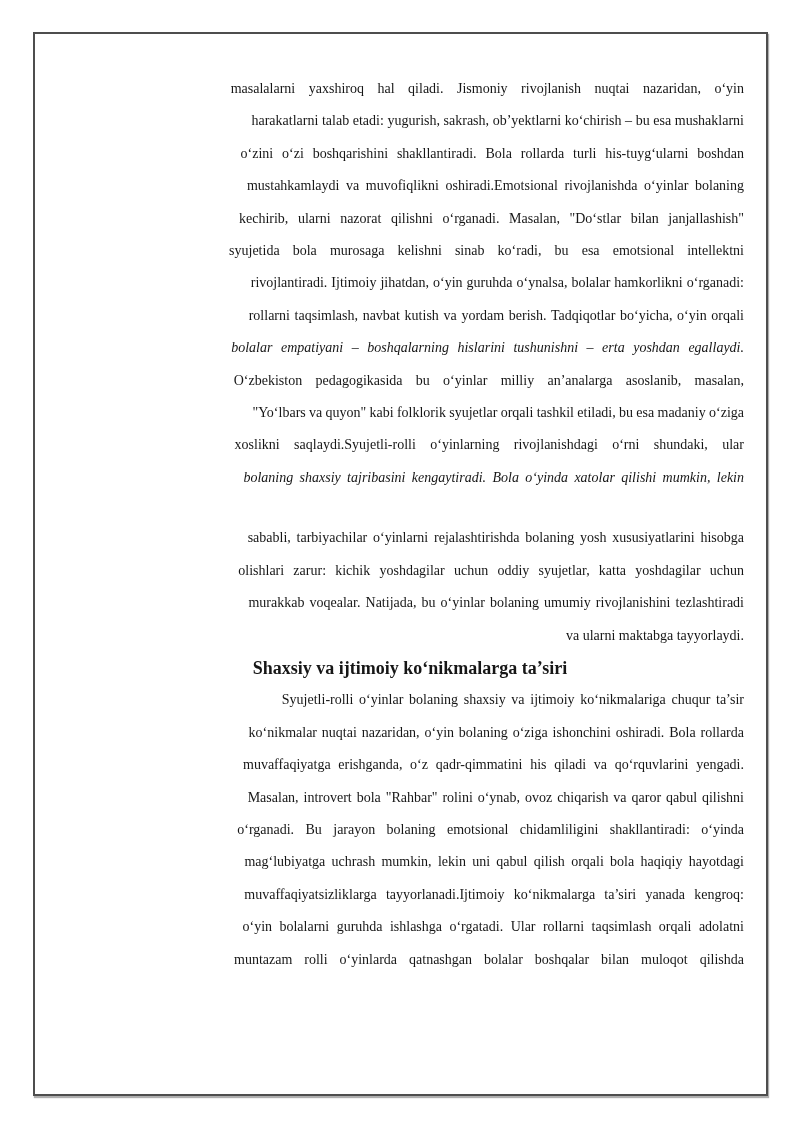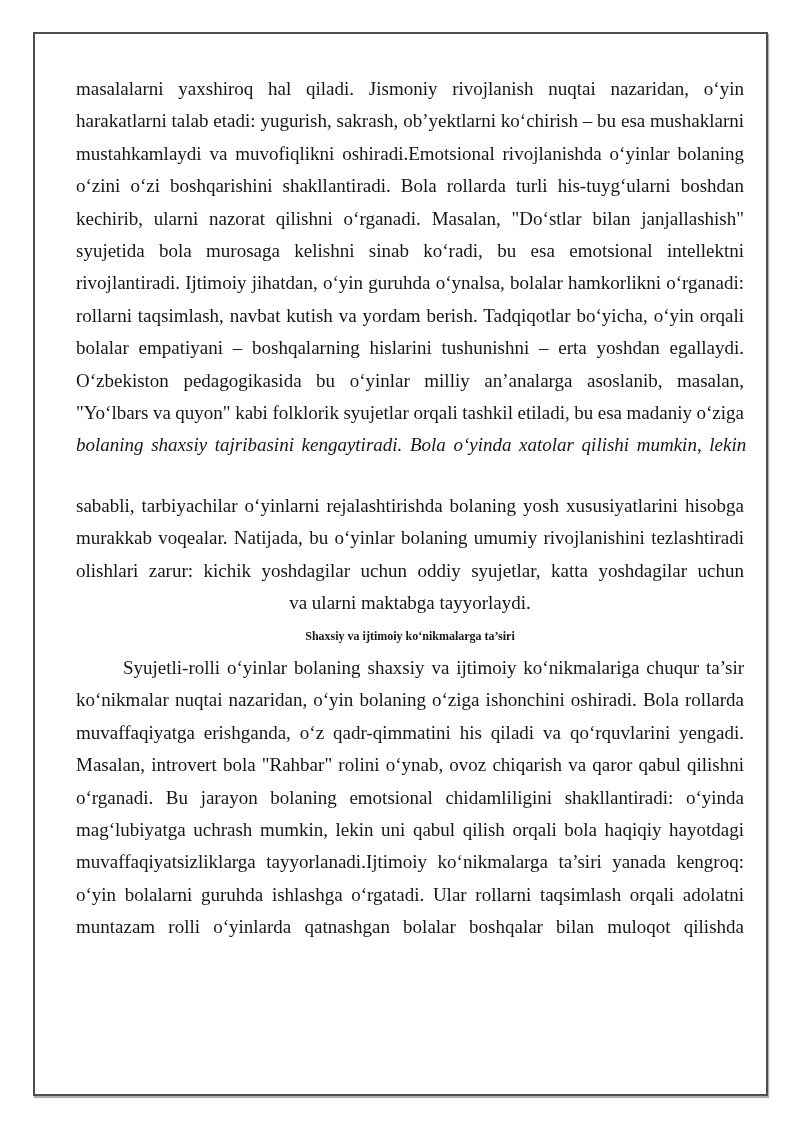--- a/index.html
+++ b/index.html
@@ -17,55 +17,56 @@
     box-shadow: 1px 2px 1px rgba(110,110,110,0.55);
     background: #ffffff;
   }
   .content {
     position: absolute;
     left: 0; top: 0; right: 0;
     padding: 39px 22px 0 41px;
     color: #161616;
   }
   .line {
-    font-size: 19px;
+    font-size: 14px;
     line-height: 32.4px;
     white-space: nowrap;
-    text-align: center;
+    text-align: right;
   }
   .line.indent-first { padding-left: 47px; }
   .heading {
-    font-size: 12px;
+    font-size: 18px;
     line-height: 32.4px;
     font-weight: bold;
     text-align: center;
     white-space: nowrap;
   }
 </style>
 </head>
 <body>
 
 <div class="page-frame">
   <div class="content">
     <div class="paragraph">
         <div class="line" style="word-spacing: 10.02px;"><span class="line-text">masalalarni yaxshiroq hal qiladi. Jismoniy rivojlanish nuqtai nazaridan, oʻyin</span></div>
         <div class="line" style="word-spacing: 0.11px;"><span class="line-text">harakatlarni talab etadi: yugurish, sakrash, ob’yektlarni koʻchirish – bu esa mushaklarni</span></div>
+        <div class="line" style="word-spacing: 5.34px;"><span class="line-text">oʻzini oʻzi boshqarishini shakllantiradi. Bola rollarda turli his-tuygʻularni boshdan</span></div>
         <div class="line" style="word-spacing: 3.07px;"><span class="line-text">mustahkamlaydi va muvofiqlikni oshiradi.Emotsional rivojlanishda oʻyinlar bolaning</span></div>
-        <div class="line" style="word-spacing: 5.34px;"><span class="line-text">oʻzini oʻzi boshqarishini shakllantiradi. Bola rollarda turli his-tuygʻularni boshdan</span></div>
         <div class="line" style="word-spacing: 6.09px;"><span class="line-text">kechirib, ularni nazorat qilishni oʻrganadi. Masalan, "Doʻstlar bilan janjallashish"</span></div>
         <div class="line" style="word-spacing: 9.61px;"><span class="line-text">syujetida bola murosaga kelishni sinab koʻradi, bu esa emotsional intellektni</span></div>
         <div class="line" style="word-spacing: 0.5px;"><span class="line-text">rivojlantiradi. Ijtimoiy jihatdan, oʻyin guruhda oʻynalsa, bolalar hamkorlikni oʻrganadi:</span></div>
         <div class="line" style="word-spacing: 1.17px;"><span class="line-text">rollarni taqsimlash, navbat kutish va yordam berish. Tadqiqotlar boʻyicha, oʻyin orqali</span></div>
-        <div class="line" style="word-spacing: 5.04px;"><span class="line-text">bolalar empatiyani – boshqalarning hislarini tushunishni – erta yoshdan egallaydi.</span></div>
+        <div class="line" style="word-spacing: 5.04px; font-style: italic;"><span class="line-text">bolalar empatiyani – boshqalarning hislarini tushunishni – erta yoshdan egallaydi.</span></div>
         <div class="line" style="word-spacing: 9.78px;"><span class="line-text">Oʻzbekiston pedagogikasida bu oʻyinlar milliy an’analarga asoslanib, masalan,</span></div>
         <div class="line" style="word-spacing: -0.21px;"><span class="line-text">"Yoʻlbars va quyon" kabi folklorik syujetlar orqali tashkil etiladi, bu esa madaniy oʻziga</span></div>
+        <div class="line" style="word-spacing: 10.89px;"><span class="line-text">xoslikni saqlaydi.Syujetli-rolli oʻyinlarning rivojlanishdagi oʻrni shundaki, ular</span></div>
         <div class="line" style="word-spacing: 2.87px; font-style: italic;"><span class="line-text">bolaning shaxsiy tajribasini kengaytiradi. Bola oʻyinda xatolar qilishi mumkin, lekin</span></div>
         <div class="line" style="word-spacing: 2.26px; margin-top: 28px;"><span class="line-text">sababli, tarbiyachilar oʻyinlarni rejalashtirishda bolaning yosh xususiyatlarini hisobga</span></div>
+        <div class="line" style="word-spacing: 5.71px;"><span class="line-text">olishlari zarur: kichik yoshdagilar uchun oddiy syujetlar, katta yoshdagilar uchun</span></div>
         <div class="line" style="word-spacing: 1.58px;"><span class="line-text">murakkab voqealar. Natijada, bu oʻyinlar bolaning umumiy rivojlanishini tezlashtiradi</span></div>
-        <div class="line" style="word-spacing: 5.71px;"><span class="line-text">olishlari zarur: kichik yoshdagilar uchun oddiy syujetlar, katta yoshdagilar uchun</span></div>
         <div class="line no-stretch"><span class="line-text">va ularni maktabga tayyorlaydi.</span></div>
       </div>
     <h2 class="heading">Shaxsiy va ijtimoiy koʻnikmalarga ta’siri</h2>
     <div class="paragraph">
         <div class="line indent-first" style="word-spacing: 2.17px;"><span class="line-text">Syujetli-rolli oʻyinlar bolaning shaxsiy va ijtimoiy koʻnikmalariga chuqur ta’sir</span></div>
         <div class="line" style="word-spacing: 1.35px;"><span class="line-text">koʻnikmalar nuqtai nazaridan, oʻyin bolaning oʻziga ishonchini oshiradi. Bola rollarda</span></div>
         <div class="line" style="word-spacing: 4.18px;"><span class="line-text">muvaffaqiyatga erishganda, oʻz qadr-qimmatini his qiladi va qoʻrquvlarini yengadi.</span></div>
         <div class="line" style="word-spacing: 1.42px;"><span class="line-text">Masalan, introvert bola "Rahbar" rolini oʻynab, ovoz chiqarish va qaror qabul qilishni</span></div>
         <div class="line" style="word-spacing: 7.89px;"><span class="line-text">oʻrganadi. Bu jarayon bolaning emotsional chidamliligini shakllantiradi: oʻyinda</span></div>
         <div class="line" style="word-spacing: 2.79px;"><span class="line-text">magʻlubiyatga uchrash mumkin, lekin uni qabul qilish orqali bola haqiqiy hayotdagi</span></div>

